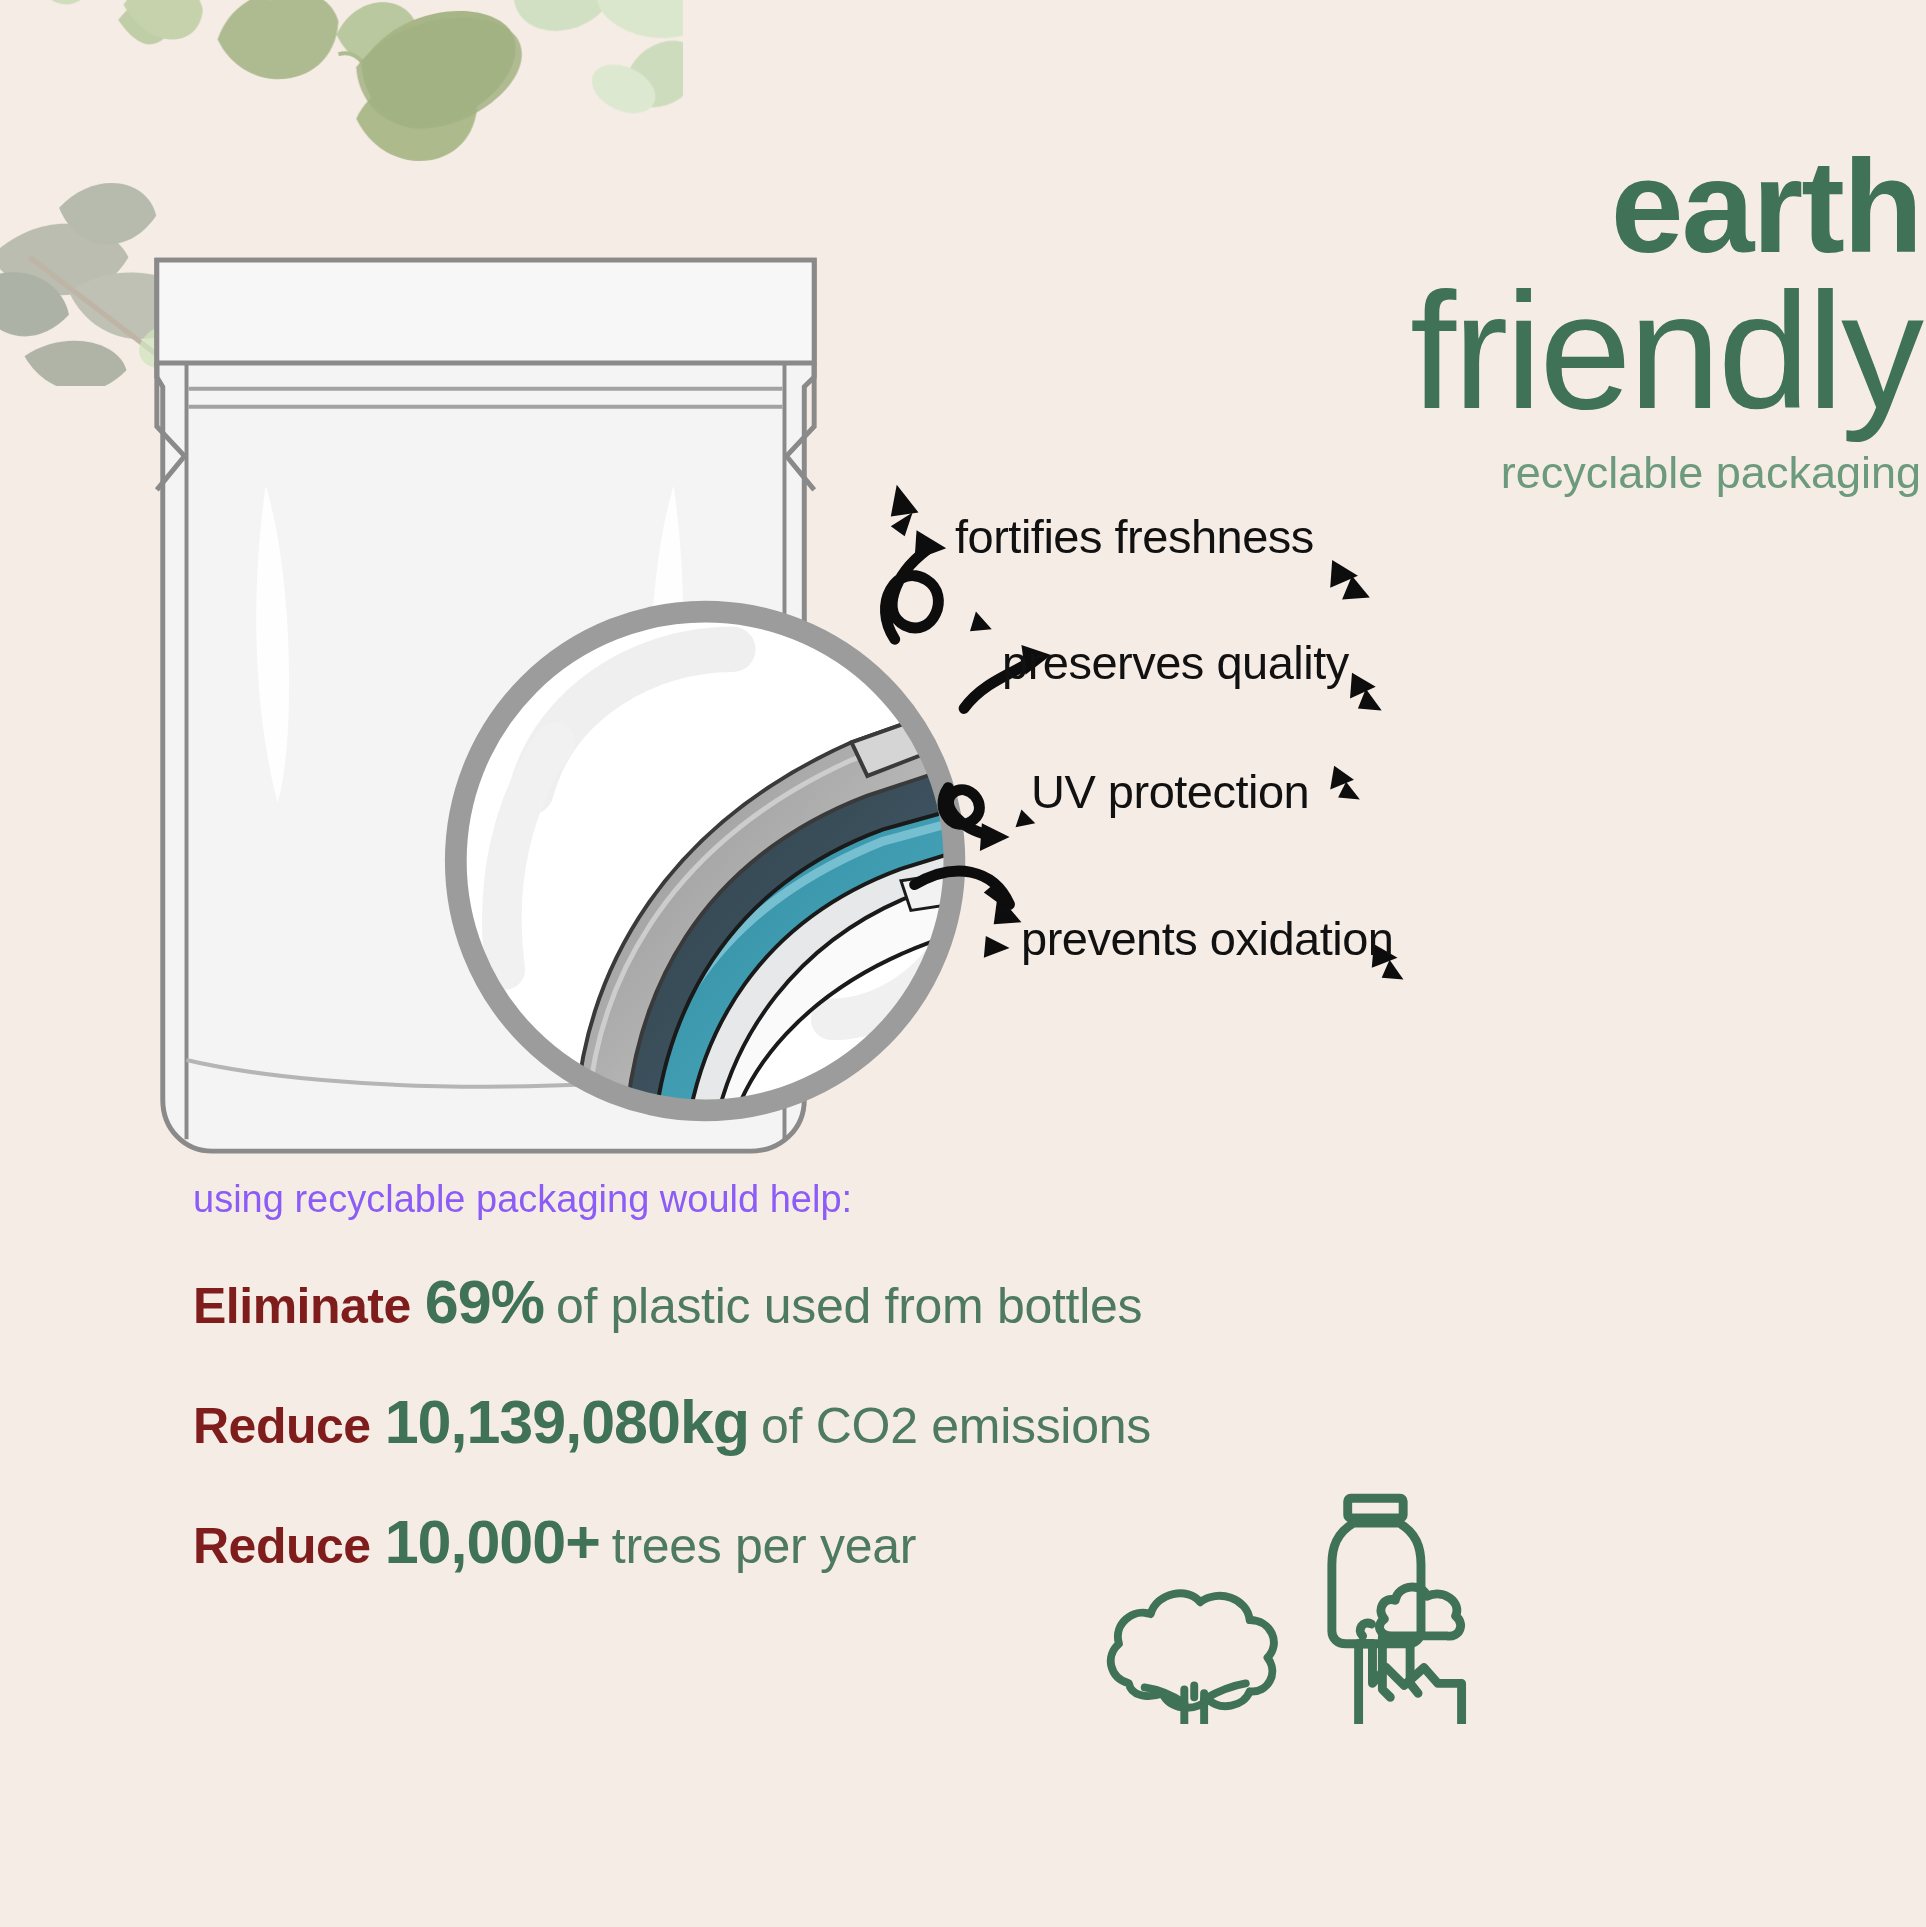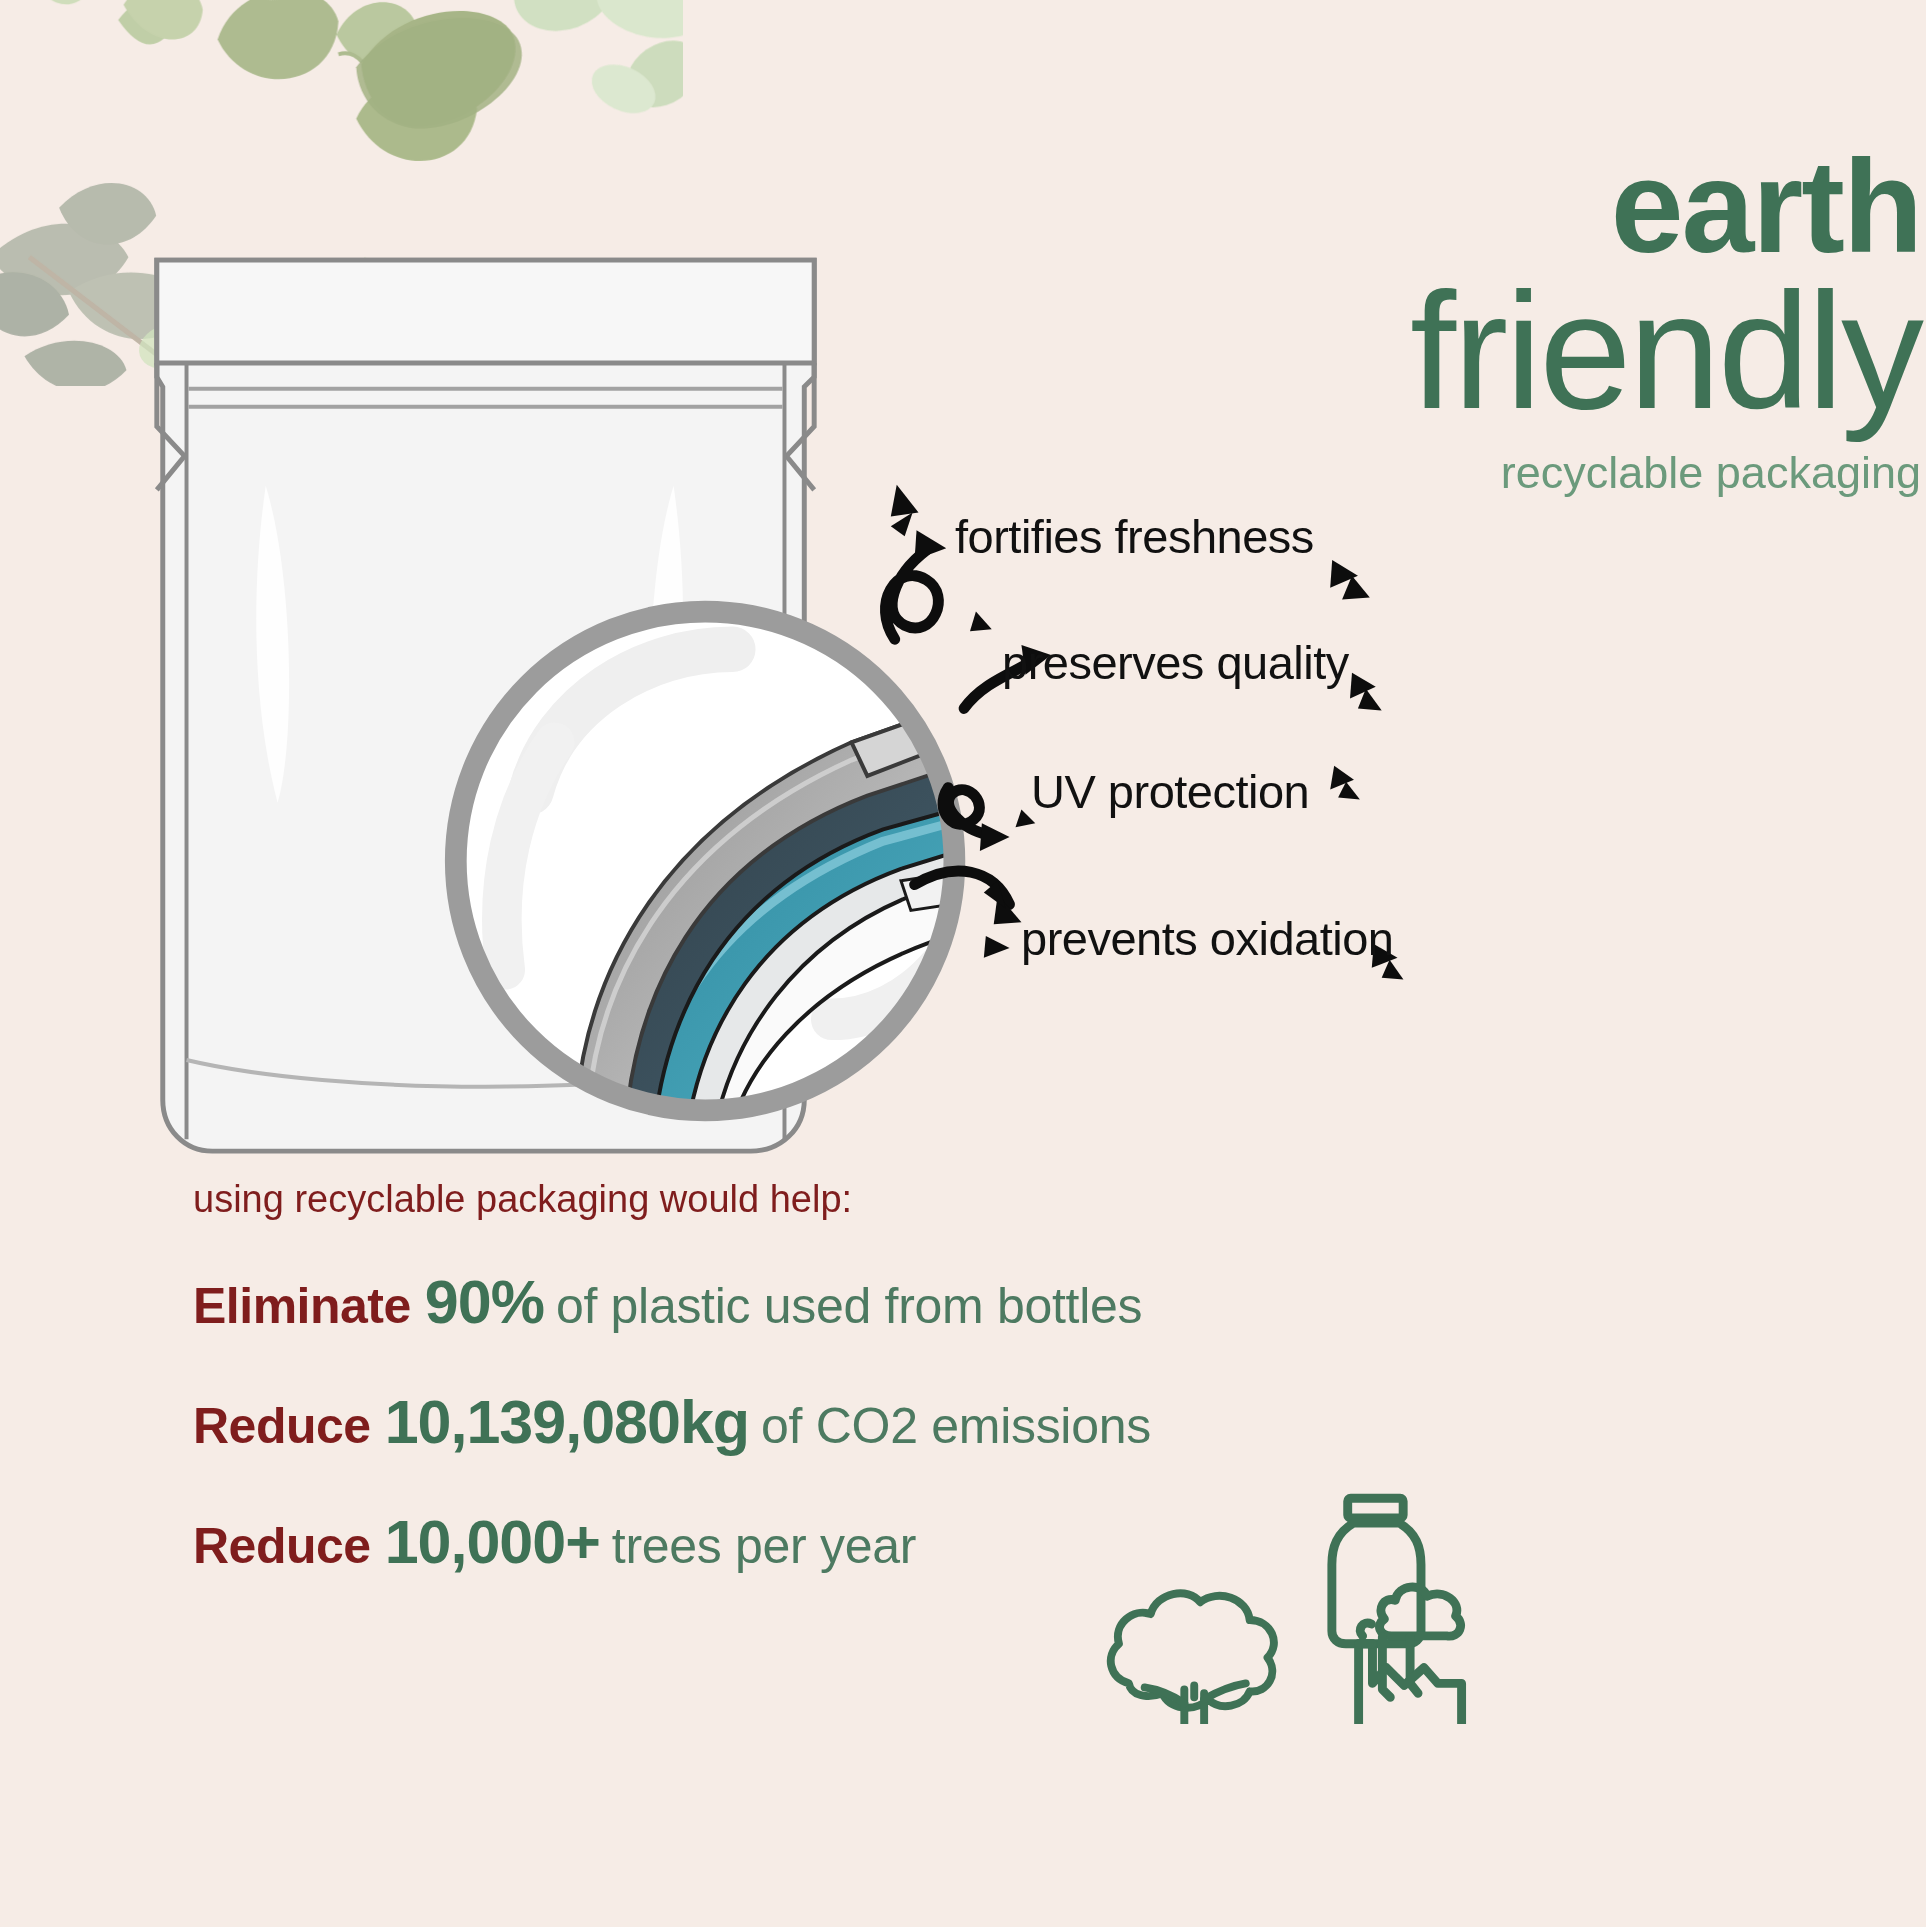--- a/index.html
+++ b/index.html
@@ -39,21 +39,21 @@
   .callouts{position:absolute;left:871px;top:465px;width:1055px;height:574px;}
   .callout{position:absolute;font-size:47px;color:#111;white-space:nowrap;letter-spacing:-0.5px;}
   .c1{left:84px;top:44px;}
   .c2{left:131px;top:170px;}
   .c3{left:160px;top:299px;}
   .c4{left:150px;top:446px;}
 
   
   .stats{position:absolute;left:193px;top:1178px;width:1584px;}
   .stats-lead{
-    font-size:38px;color:#7f1d1d;margin-bottom:46px;letter-spacing:0px;
+    font-size:38px;color:#8b5cf6;margin-bottom:46px;letter-spacing:0px;
   }
   .stat-row{
     display:flex;align-items:baseline;margin-bottom:50px;white-space:nowrap;
   }
   .stat-verb{
     font-size:50px;font-weight:bold;color:#7f1d1d;margin-right:14px;letter-spacing:-0.5px;
   }
   .stat-num{
     font-size:61px;font-weight:bold;color:#3f7256;margin-right:12px;letter-spacing:-1px;
   }
@@ -231,21 +231,21 @@
     <div class="callout c1">fortifies freshness</div>
     <div class="callout c3">UV protection</div>
     <div class="callout c4">prevents oxidation</div>
   </div>
 
   <div class="stats">
     <div class="stats-lead">using recyclable packaging would help:</div>
 
     <div class="stat-row">
       <span class="stat-verb">Eliminate</span>
-      <span class="stat-num">90%</span>
+      <span class="stat-num">69%</span>
       <span class="stat-tail">of plastic used from bottles</span>
     </div>
 
     <div class="stat-row">
       <span class="stat-verb">Reduce</span>
       <span class="stat-num">10,139,080kg</span>
       <span class="stat-tail">of CO2 emissions</span>
     </div>
 
     <div class="stat-row">

